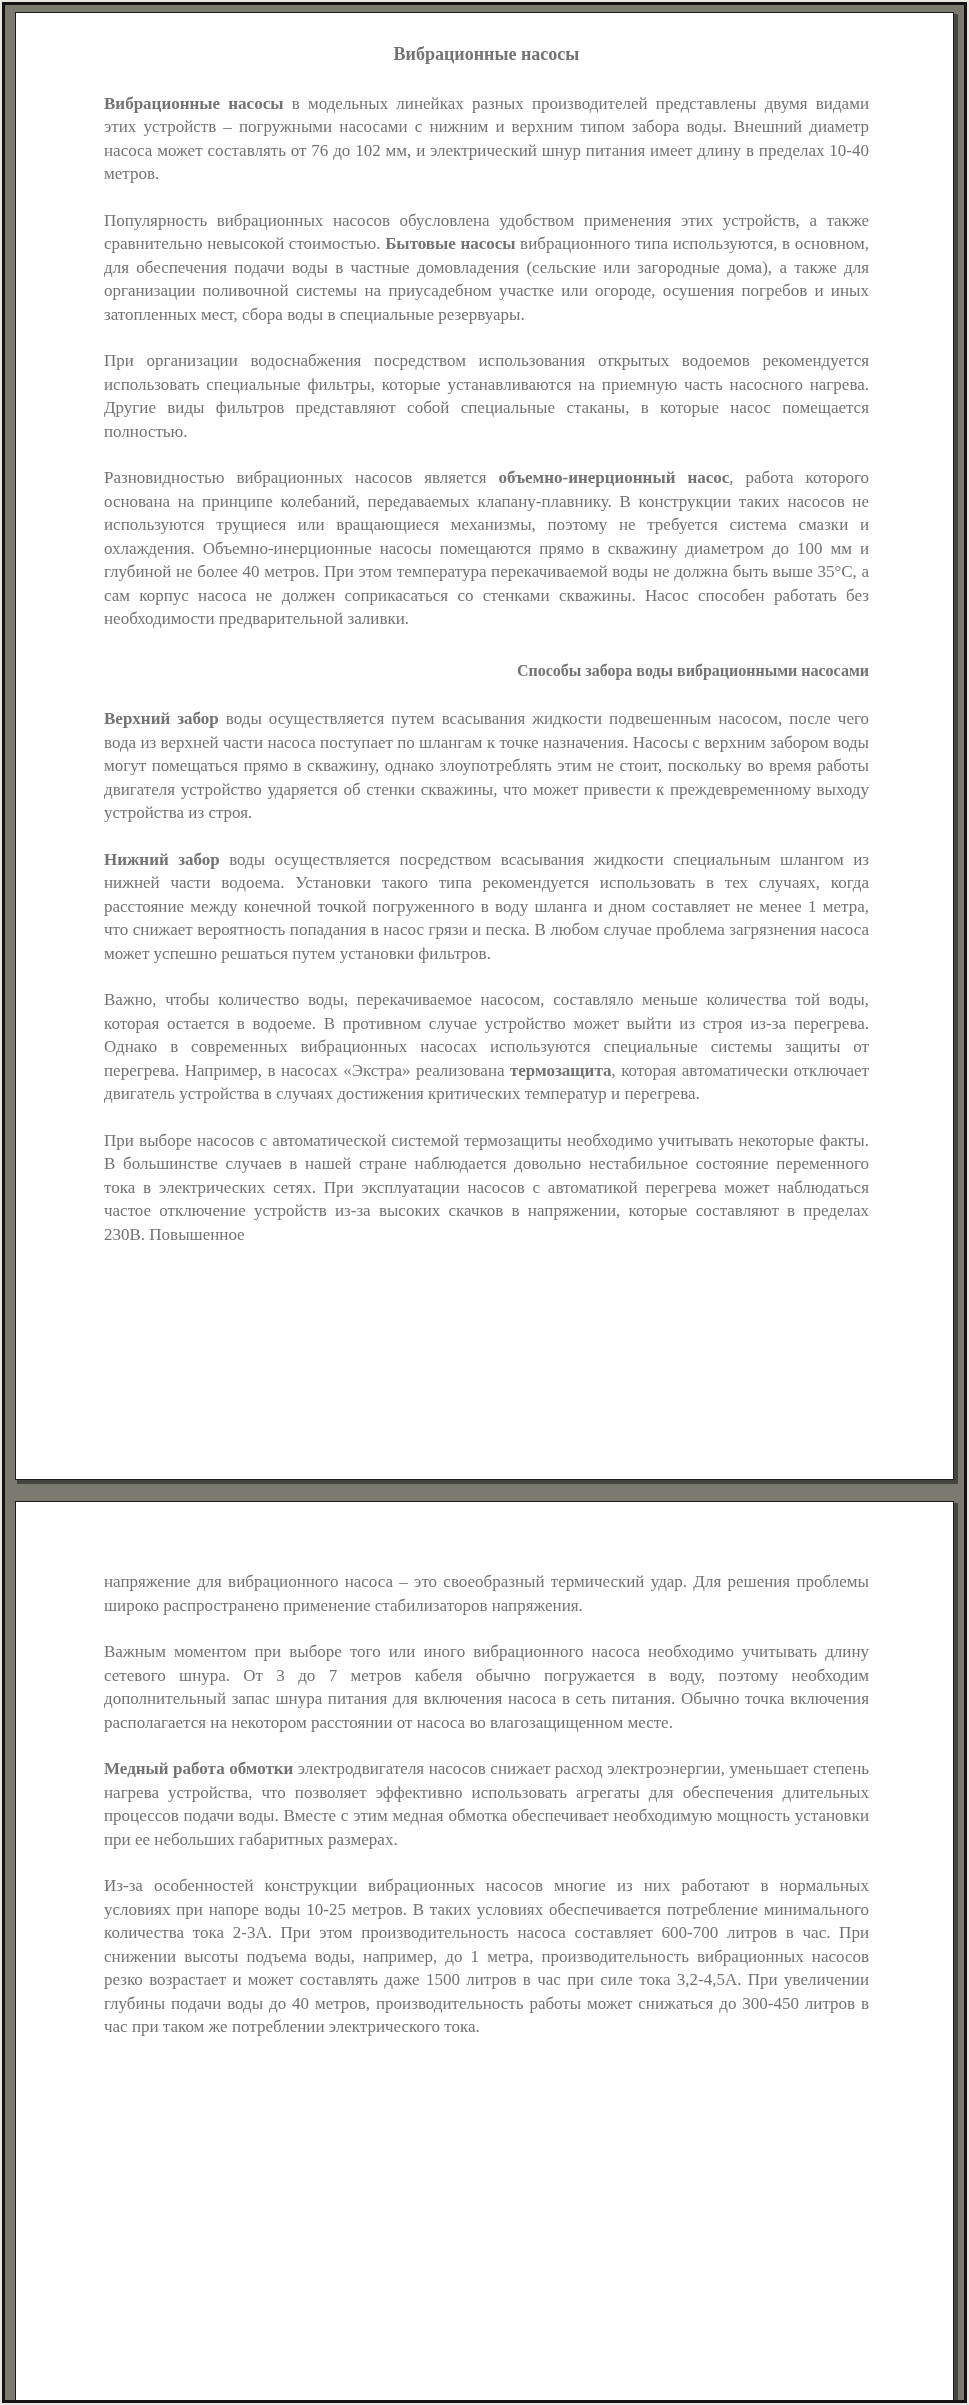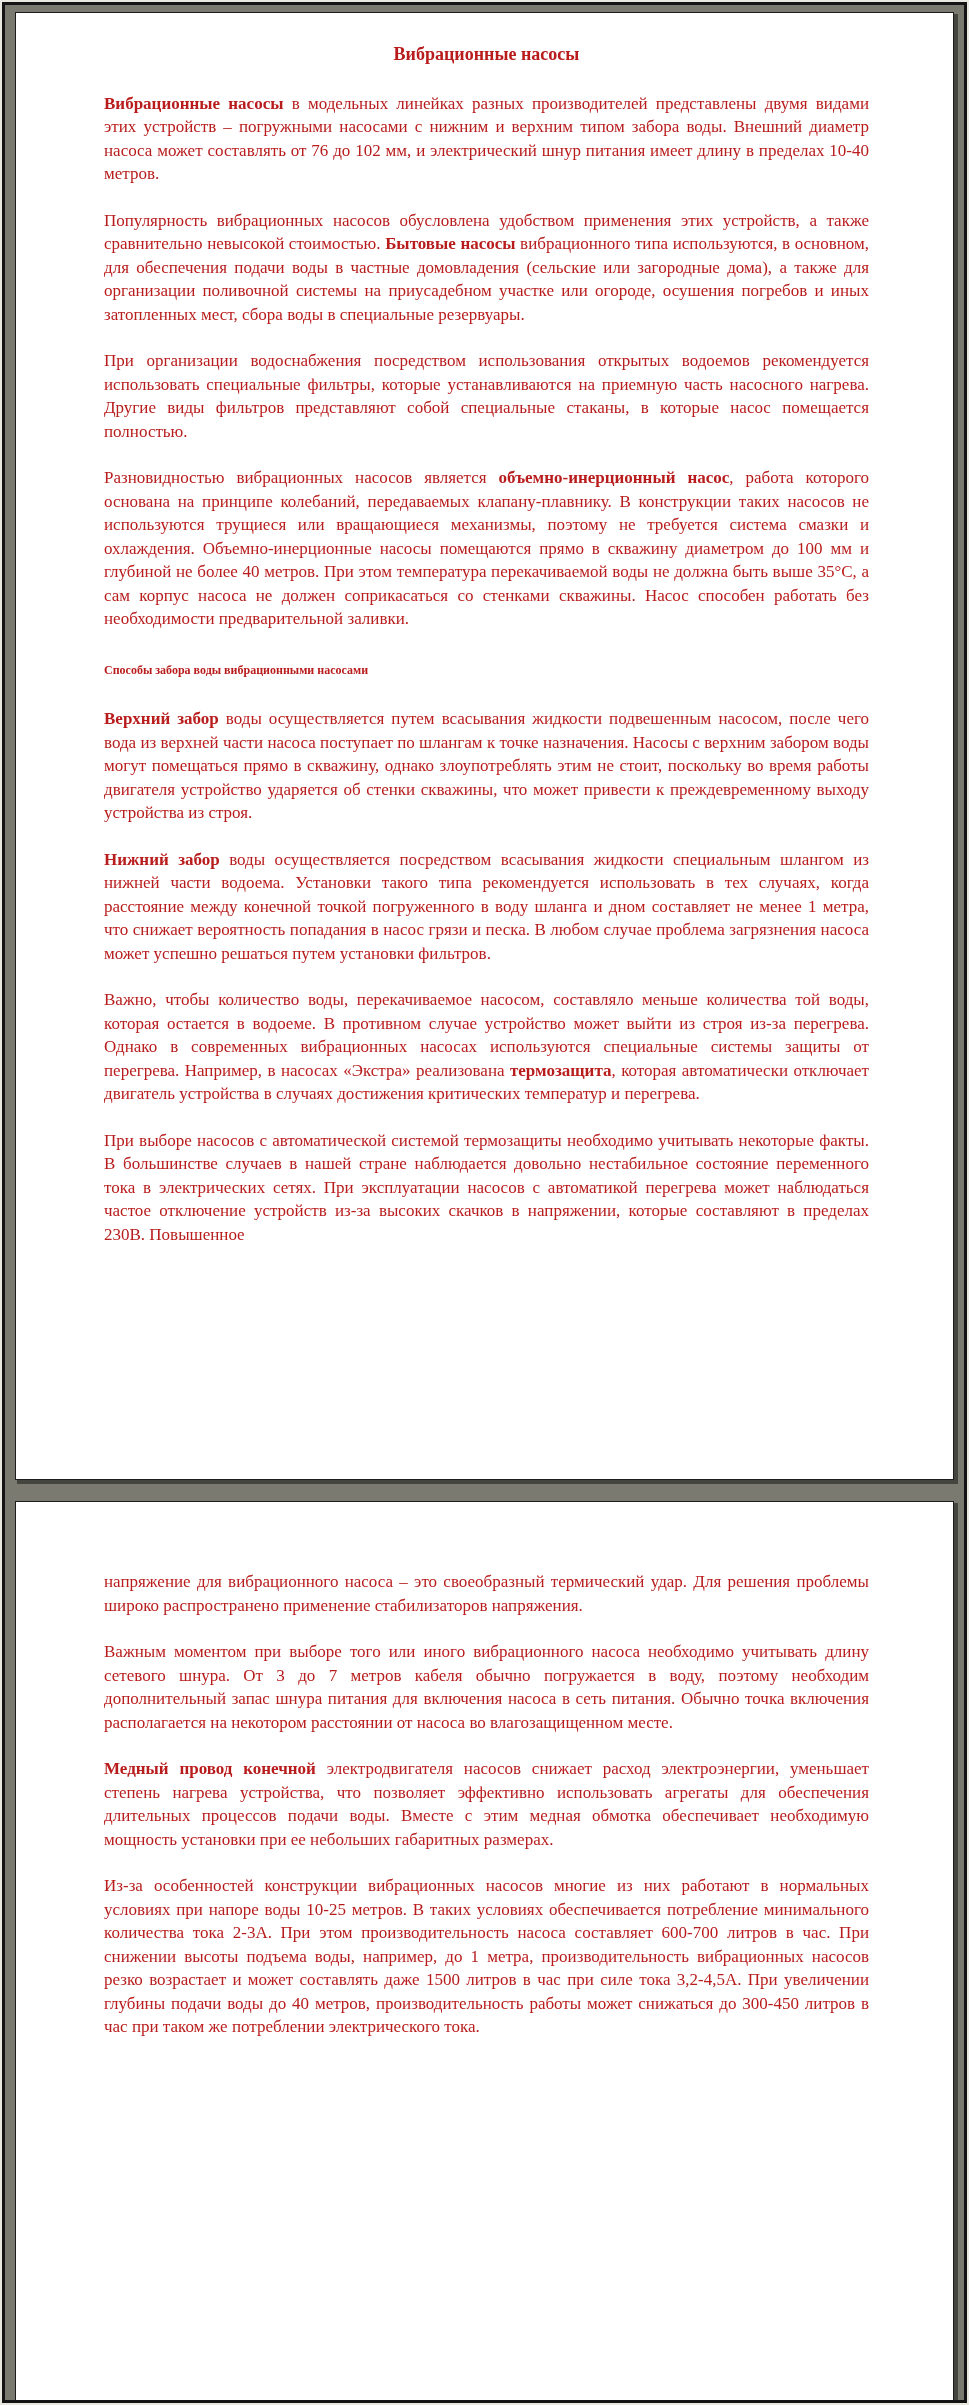--- a/index.html
+++ b/index.html
@@ -35,37 +35,37 @@
     border: 1px solid #1c1c1c;
     box-shadow: 3px 3px 0 1px #45453f;
     box-sizing: border-box;
   }
   .page-1 { height: 1468px; }
   .page-2 { height: 1500px; margin-top: 21px; }
   .page-content {
     padding: 30px 84px 0 88px;
     font-size: 17px;
     line-height: 23.5px;
-    color: #b91c1c;
+    color: #737373;
     text-align: justify;
   }
   .page-content.continued {
     padding-top: 68px;
   }
   .blk { margin: 0 0 23px; }
   .blk-title {
     font-weight: bold;
     font-size: 18px;
     text-align: center;
     margin: 0 0 25px;
   }
   .blk-h2 {
     font-weight: bold;
-    font-size: 12px;
-    text-align: left;
+    font-size: 16px;
+    text-align: right;
     margin: 28px 0 25px;
   }
   .blk b { font-weight: bold; }
 </style>
 </head>
 <body>
 
 <div class="screen">
   <div class="workspace">
     <div class="page page-1">
@@ -79,18 +79,18 @@
           <p class="blk blk-p"><b>Верхний забор</b> воды осуществляется путем всасывания жидкости подвешенным насосом, после чего вода из верхней части насоса поступает по шлангам к точке назначения. Насосы с верхним забором воды могут помещаться прямо в скважину, однако злоупотреблять этим не стоит, поскольку во время работы двигателя устройство ударяется об стенки скважины, что может привести к преждевременному выходу устройства из строя.</p>
           <p class="blk blk-p"><b>Нижний забор</b> воды осуществляется посредством всасывания жидкости специальным шлангом из нижней части водоема. Установки такого типа рекомендуется использовать в тех случаях, когда расстояние между конечной точкой погруженного в воду шланга и дном составляет не менее 1 метра, что снижает вероятность попадания в насос грязи и песка. В любом случае проблема загрязнения насоса может успешно решаться путем установки фильтров.</p>
           <p class="blk blk-p">Важно, чтобы количество воды, перекачиваемое насосом, составляло меньше количества той воды, которая остается в водоеме. В противном случае устройство может выйти из строя из-за перегрева. Однако в современных вибрационных насосах используются специальные системы защиты от перегрева. Например, в насосах «Экстра» реализована <b>термозащита</b>, которая автоматически отключает двигатель устройства в случаях достижения критических температур и перегрева.</p>
           <p class="blk blk-p">При выборе насосов с автоматической системой термозащиты необходимо учитывать некоторые факты. В большинстве случаев в нашей стране наблюдается довольно нестабильное состояние переменного тока в электрических сетях. При эксплуатации насосов с автоматикой перегрева может наблюдаться частое отключение устройств из-за высоких скачков в напряжении, которые составляют в пределах 230В. Повышенное</p>
         </div>
     </div>
     <div class="page page-2">
       <div class="page-content continued">
           <p class="blk blk-p">напряжение для вибрационного насоса – это своеобразный термический удар. Для решения проблемы широко распространено применение стабилизаторов напряжения.</p>
           <p class="blk blk-p">Важным моментом при выборе того или иного вибрационного насоса необходимо учитывать длину сетевого шнура. От 3 до 7 метров кабеля обычно погружается в воду, поэтому необходим дополнительный запас шнура питания для включения насоса в сеть питания. Обычно точка включения располагается на некотором расстоянии от насоса во влагозащищенном месте.</p>
-          <p class="blk blk-p"><b>Медный провод конечной</b> электродвигателя насосов снижает расход электроэнергии, уменьшает степень нагрева устройства, что позволяет эффективно использовать агрегаты для обеспечения длительных процессов подачи воды. Вместе с этим медная обмотка обеспечивает необходимую мощность установки при ее небольших габаритных размерах.</p>
+          <p class="blk blk-p"><b>Медный работа обмотки</b> электродвигателя насосов снижает расход электроэнергии, уменьшает степень нагрева устройства, что позволяет эффективно использовать агрегаты для обеспечения длительных процессов подачи воды. Вместе с этим медная обмотка обеспечивает необходимую мощность установки при ее небольших габаритных размерах.</p>
           <p class="blk blk-p">Из-за особенностей конструкции вибрационных насосов многие из них работают в нормальных условиях при напоре воды 10-25 метров. В таких условиях обеспечивается потребление минимального количества тока 2-3А. При этом производительность насоса составляет 600-700 литров в час. При снижении высоты подъема воды, например, до 1 метра, производительность вибрационных насосов резко возрастает и может составлять даже 1500 литров в час при силе тока 3,2-4,5А. При увеличении глубины подачи воды до 40 метров, производительность работы может снижаться до 300-450 литров в час при таком же потреблении электрического тока.</p>
         </div>
     </div>
   </div>
 </div>
 
 </body></html>

